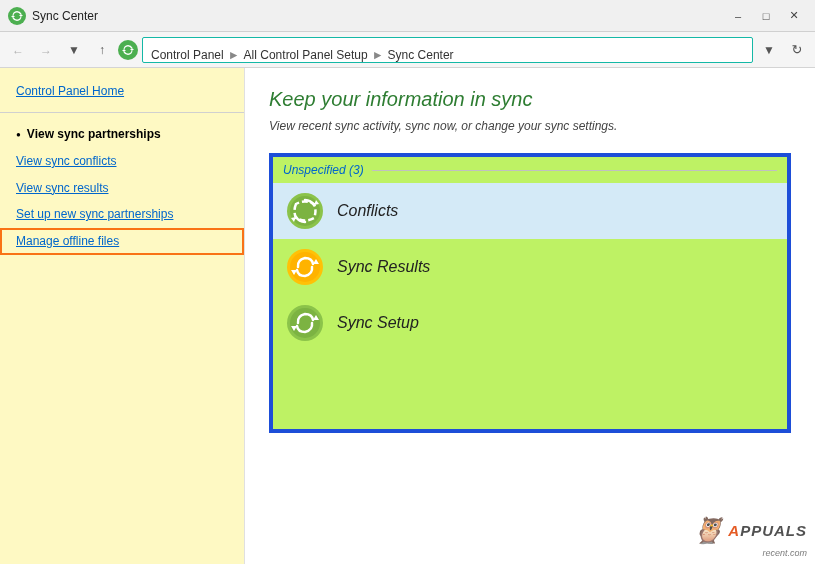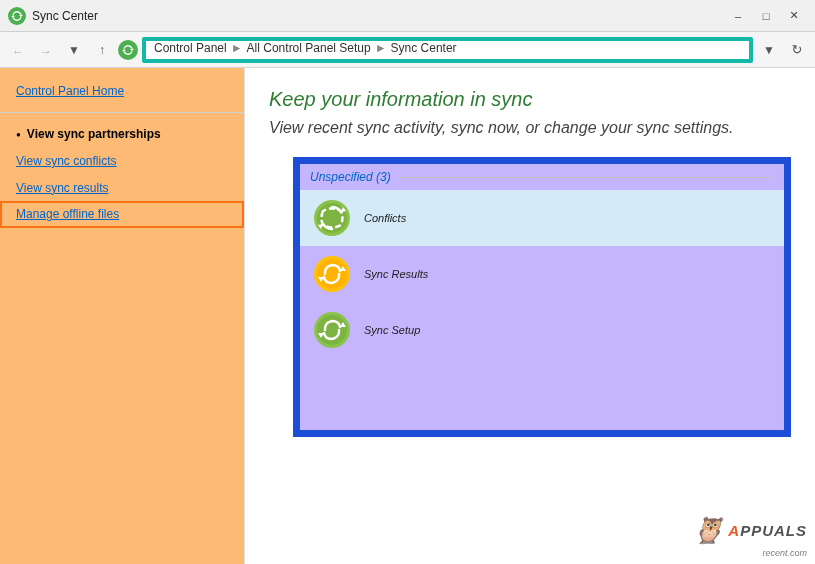--- a/index.html
+++ b/index.html
@@ -77,24 +77,24 @@
     .nav-btn.disabled { color: #b0b0b0; cursor: default; }
     .address-icon {
       width: 20px;
       height: 20px;
       flex-shrink: 0;
     }
     .address-path {
       flex: 1;
       height: 26px;
       background: #fff;
-      border: 4px solid #14b8a6;
+      border: 1px solid #14b8a6;
       border-radius: 2px;
       display: flex;
-      align-items: flex-start;
+      align-items: flex-end;
       padding: 0 8px;
       font-size: 12px;
       color: #333;
       gap: 4px;
     }
     .path-sep { color: #888; }
     .address-refresh {
       width: 24px;
       height: 24px;
       display: flex;
@@ -111,21 +111,21 @@
     
     .main-layout {
       display: flex;
       height: calc(564px - 32px - 36px);
     }
 
     
     .sidebar {
       width: 245px;
       flex-shrink: 0;
-      background: #fdba74;
+      background: #fef9c3;
       border-right: 1px solid #e0e0e0;
       padding: 12px 0;
     }
     .sidebar-home {
       padding: 4px 16px 10px;
       color: #0066cc;
       font-size: 12px;
       cursor: pointer;
       text-decoration: underline;
     }
@@ -174,31 +174,30 @@
       position: relative;
       font-style: italic;
     }
     .content-title {
       font-size: 20px;
       color: #2e7d32;
       font-weight: 300;
       margin-bottom: 8px;
     }
     .content-subtitle {
-      font-size: 16px;
+      font-size: 12px;
       color: #444;
       margin-bottom: 20px;
     }
 
     
     .sync-list-area {
-      border: 7px solid #1d4ed8;
-      background: #c4b5fd;
+      border: 4px solid #1d4ed8;
+      background: #bef264;
       min-height: 280px;
-      margin-left: 24px;
     }
     .sync-group-header {
       display: flex;
       align-items: center;
       padding: 6px 10px;
       font-size: 12px;
       color: #0066cc;
       gap: 8px;
     }
     .sync-group-header::after {
@@ -209,21 +208,21 @@
     }
     .sync-item {
       display: flex;
       align-items: center;
       padding: 8px 12px;
       gap: 12px;
       cursor: pointer;
     }
     .sync-item.selected { background: #d4eaf7; }
     .sync-item-label {
-      font-size: 11px;
+      font-size: 16px;
       color: #222;
     }
 
     
     .watermark {
       position: absolute;
       bottom: 6px;
       right: 8px;
       opacity: 0.85;
       display: flex;
@@ -299,20 +298,23 @@
     <div class="sidebar-item active">
       <span class="bullet">●</span>
       <span>View sync partnerships</span>
     </div>
     <div class="sidebar-item">
       <span>View sync conflicts</span>
     </div>
     <div class="sidebar-item">
       <span>View sync results</span>
     </div>
+    <div class="sidebar-item">
+      <span>Set up new sync partnerships</span>
+    </div>
     <div class="sidebar-item highlighted">
       <span>Manage offline files</span>
     </div>
   </div>
 
   <div class="content">
     <div class="content-title">Keep your information in sync</div>
     <div class="content-subtitle">View recent sync activity, sync now, or change your sync settings.</div>
 
     <div class="sync-list-area">

